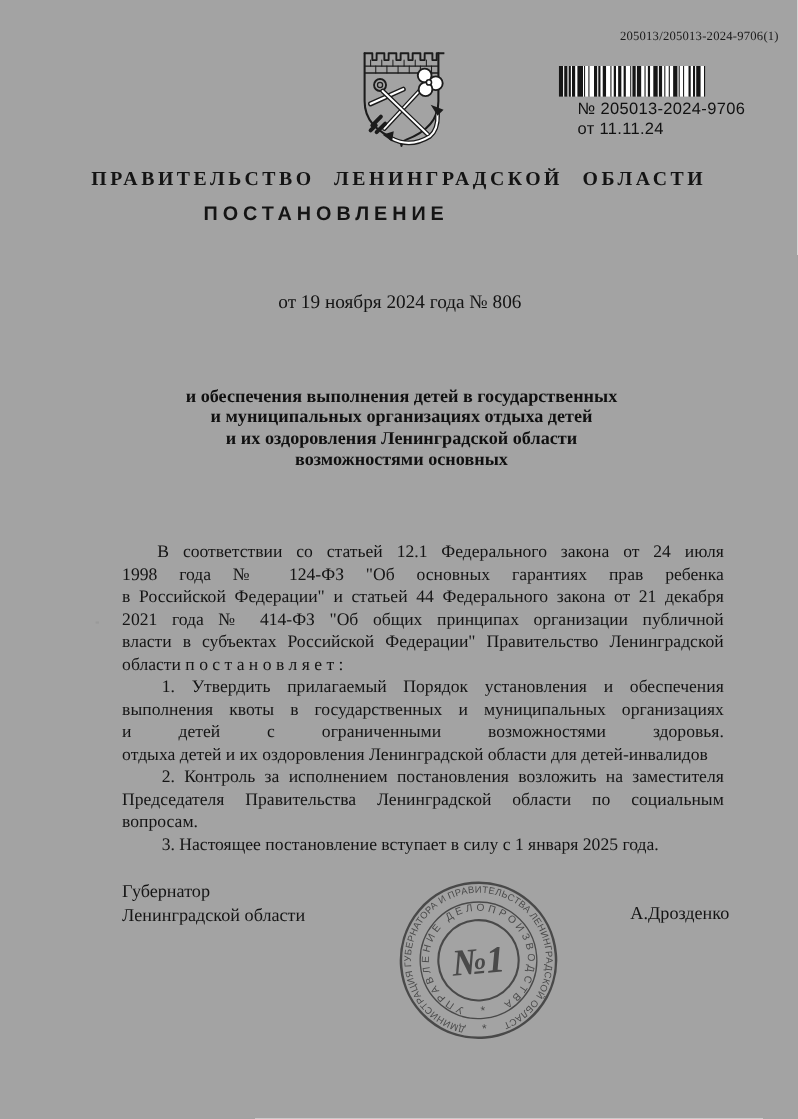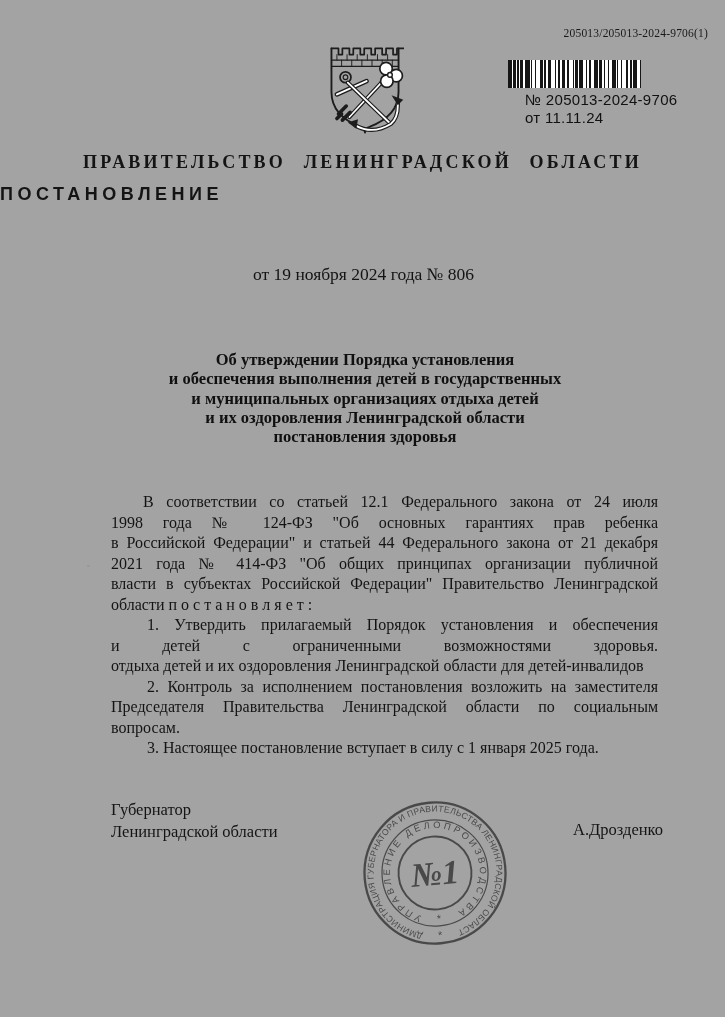--- a/index.html
+++ b/index.html
@@ -14,21 +14,21 @@
   .bars div{height:100%;}
   .bc-num{font-family:"Liberation Sans",sans-serif;font-size:15px;color:#111;
           margin:3px 0 0 17px;white-space:nowrap;letter-spacing:.3px;}
   .bc-date{font-family:"Liberation Sans",sans-serif;font-size:15px;color:#111;
            margin:1px 0 0 17px;white-space:nowrap;letter-spacing:.3px;}
 
   .emblem{position:absolute;left:326px;top:45px;width:78px;height:91px;}
 
   .org-name{position:absolute;top:152px;left:0;width:725px;text-align:center;
             font-weight:bold;font-size:18px;letter-spacing:3.2px;word-spacing:10px;color:#141414;}
-  .doc-type{position:absolute;top:184px;left:0;width:593px;text-align:left;
+  .doc-type{position:absolute;top:184px;left:0;width:593px;text-align:center;
             font-family:"Liberation Sans",sans-serif;font-weight:bold;font-size:18px;
             letter-spacing:4.5px;color:#141414;}
   .doc-date{position:absolute;top:264px;left:0;width:727px;text-align:center;font-size:17.5px;color:#141414;}
 
   .doc-title{position:absolute;top:350px;left:75px;width:580px;font-weight:bold;font-size:16.5px;color:#101010;}
   .doc-title .jline{text-align:center;line-height:19.3px;white-space:nowrap;}
 
   .body-text{position:absolute;left:111px;top:492px;width:547px;font-size:16px;color:#141414;}
   .para .jline{line-height:20.5px;height:20.5px;white-space:nowrap;
                text-align:justify;text-align-last:justify;}
@@ -155,38 +155,38 @@
       <path d="M92,77 L84,64 L99,70 Z" fill="#1c1c1c"></path>
       <path d="M39,107 L28,99 L41,95 Z" fill="#1c1c1c"></path>
     </g>
   </svg>
 
   <div class="org-name">ПРАВИТЕЛЬСТВО  ЛЕНИНГРАДСКОЙ  ОБЛАСТИ</div>
   <div class="doc-type">ПОСТАНОВЛЕНИЕ</div>
   <div class="doc-date">от 19 ноября 2024 года № 806</div>
 
   <div class="doc-title">
-      <div class="jline">Об утверждении Порядка установления</div>
       <div class="jline">и обеспечения выполнения детей в государственных</div>
       <div class="jline">и муниципальных организациях отдыха детей</div>
       <div class="jline">и их оздоровления Ленинградской области</div>
-      <div class="jline">постановления здоровья</div>
+      <div class="jline">возможностями основных</div>
     </div>
 
   <div class="body-text">
     <div class="para">
         <div class="jline">В соответствии со статьей 12.1 Федерального закона от 24 июля</div>
         <div class="jline">1998 года № 124-ФЗ "Об основных гарантиях прав ребенка</div>
         <div class="jline">в Российской Федерации" и статьей 44 Федерального закона от 21 декабря</div>
         <div class="jline">2021 года № 414-ФЗ "Об общих принципах организации публичной</div>
         <div class="jline">власти в субъектах Российской Федерации" Правительство Ленинградской</div>
         <div class="jline">области п о с т а н о в л я е т :</div>
       </div>
     <div class="para item">
         <div class="jline">1. Утвердить прилагаемый Порядок установления и обеспечения</div>
+        <div class="jline">выполнения квоты в государственных и муниципальных организациях</div>
         <div class="jline">и детей с ограниченными возможностями здоровья.</div>
         <div class="jline">отдыха детей и их оздоровления Ленинградской области для детей-инвалидов</div>
       </div>
     <div class="para item">
         <div class="jline">2. Контроль за исполнением постановления возложить на заместителя</div>
         <div class="jline">Председателя Правительства Ленинградской области по социальным</div>
         <div class="jline">вопросам.</div>
       </div>
     <div class="para item">
         <div class="jline">3. Настоящее постановление вступает в силу с 1 января 2025 года.</div>

